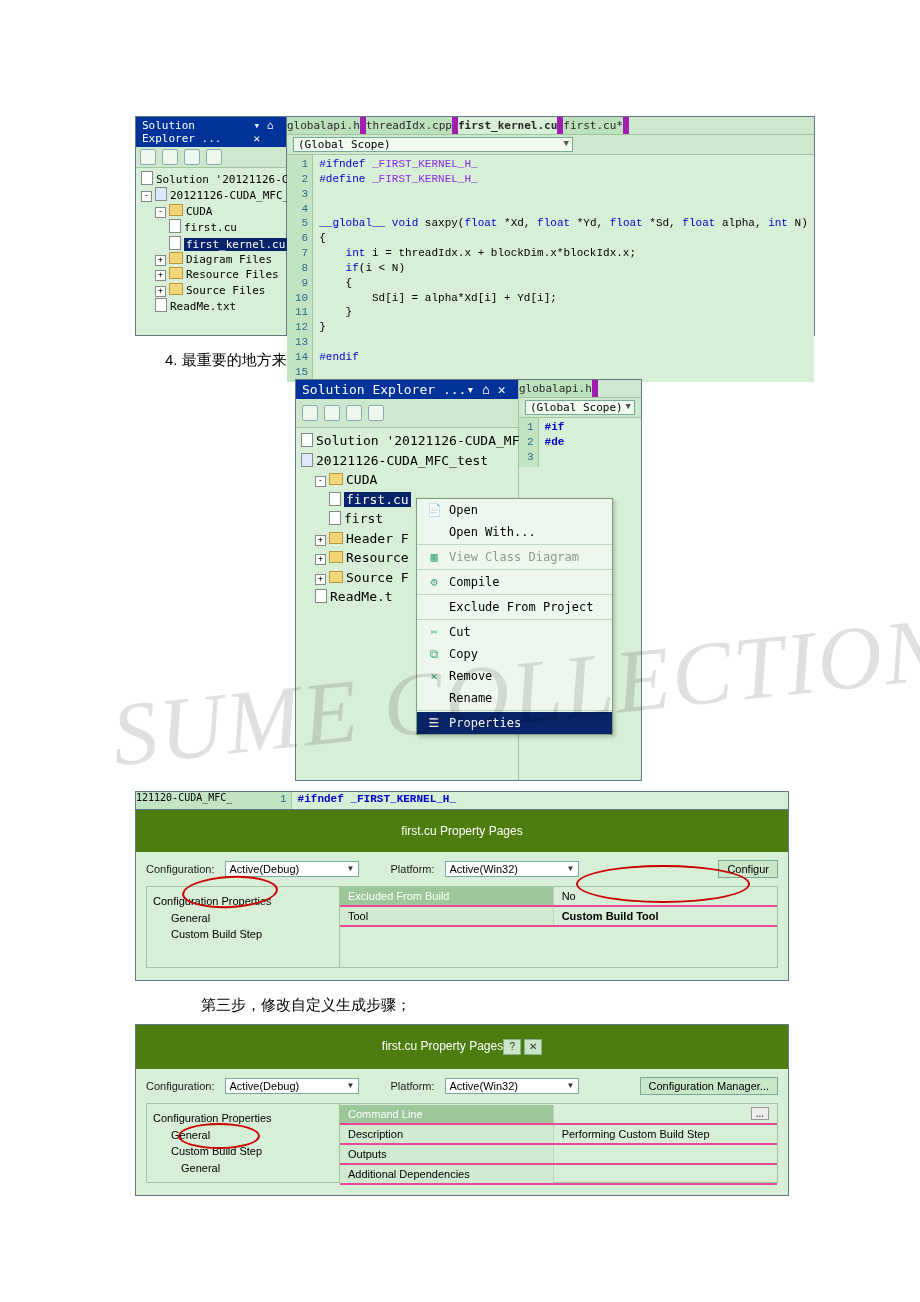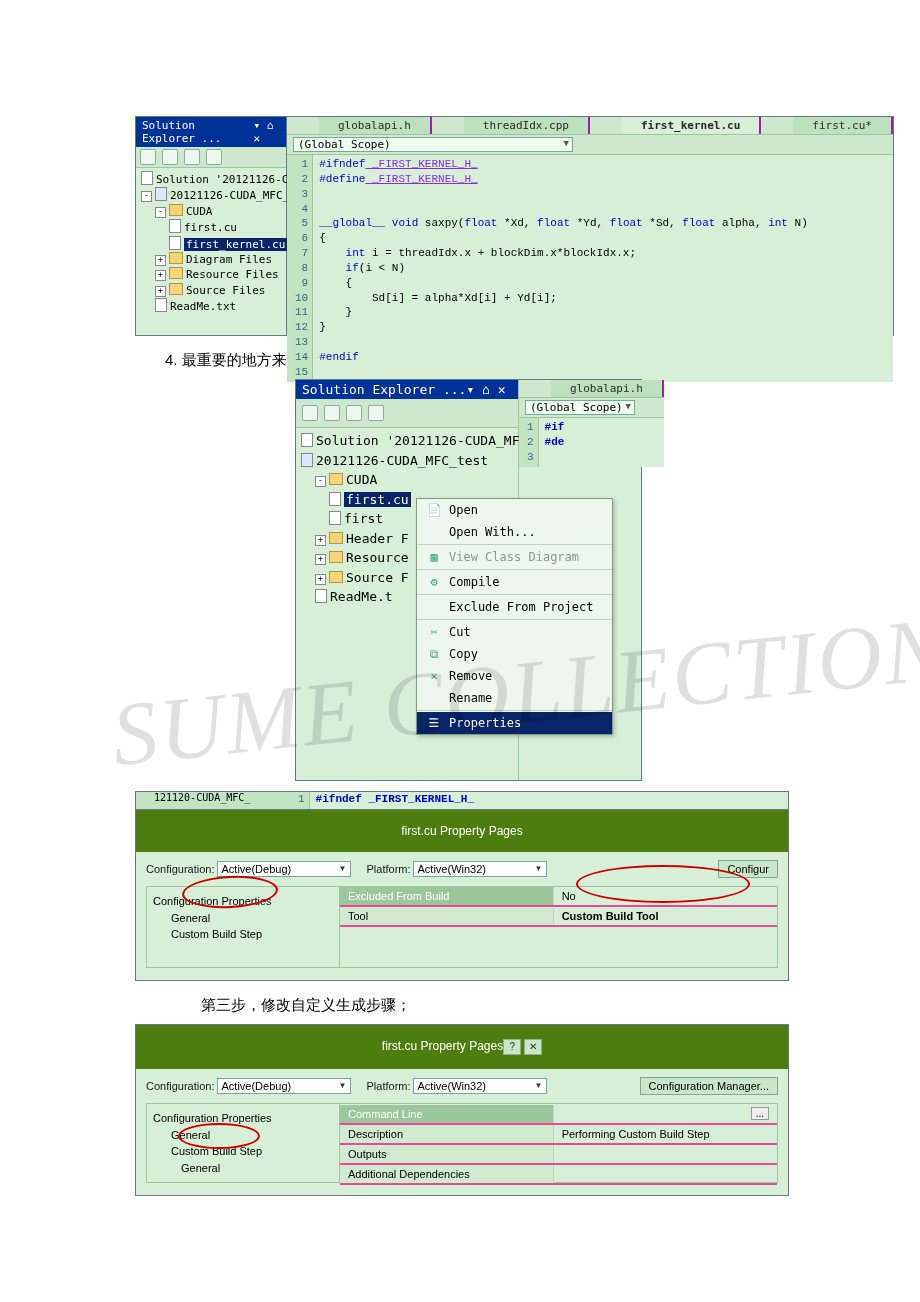--- a/index.html
+++ b/index.html
@@ -94,22 +94,22 @@
     display:inline-block; width:10px; height:12px;
     background:#fff; border:1px solid #888;
     margin-right:3px; vertical-align:-2px;
   }
   .sel { background:#0a246a; color:#fff; padding:0 2px; }
   .tabs {
     background:#cde8cd; border-bottom:1px solid #9fc69f;
     display:flex; font-size:11px;
   }
   .tab {
-    padding:2px 19px; border-right:2px solid #a21caf;
-    background:#bde0bd; color:#2b2b2b;margin-left:32px;
+    padding:2px 0; border-right:6px solid #a21caf;
+    background:#bde0bd; color:#2b2b2b;
   }
   .tab.active { background:#d7eed7; }
   .scope-bar {
     background:#cde8cd; padding:2px 6px; border-bottom:1px solid #9fc69f;
   }
   .scope-select {
     display:inline-block; border:1px solid #7a9; background:#f0fbf0;
     padding:0 4px; min-width:270px; font-size:11px;
     position:relative;
   }
@@ -120,21 +120,21 @@
     display:flex; font-family: "Courier New", monospace; font-size:11px;
     background:#d7eed7;
   }
   .gutter {
     background:#c3e4c3; text-align:right;
     padding:2px 4px 2px 8px; color:#2e6b88; border-right:1px solid #9fc69f;
     line-height:1.35;
   }
   .code-lines { padding:2px 6px; line-height:1.35; white-space:pre; }
   .kw-blue { color:#0000cc; }
-  .kw-purple { color:#8a2be2;text-decoration:underline; }
+  .kw-purple { color:#8a2be2; }
   
   .ctx-menu {
     position:absolute; background:#eef7ee; border:1px solid #7aa07a;
     font-size:12px; width:180px; box-shadow:2px 2px 4px rgba(0,0,0,0.2);
   }
   .ctx-item {
     display:flex; align-items:center; padding:4px 10px; gap:8px;
   }
   .ctx-sep { border-top:1px solid #bcd8bc; margin:1px 0; }
   .ctx-item.sel { background:#0a246a; color:#fff; }
@@ -152,21 +152,21 @@
   }
   .pp-controls {
     display:flex; gap:3px;
   }
   .pp-ctrl {
     display:inline-block; width:16px; height:14px;
     background:#c9e6c9; border:1px solid #8cb28c;
     text-align:center; font-size:10px; line-height:13px; color:#333;
   }
   .pp-bar {
-    padding:8px 10px; display:flex; gap:2px; align-items:center;
+    padding:8px 10px; display:flex; gap:10px; align-items:center;
   }
   .pp-label { color:#1a1a1a; }
   .pp-select {
     display:inline-block; border:1px solid #7a9; background:#fff;
     padding:1px 18px 1px 4px; position:relative; min-width:110px;
   }
   .pp-select::after {
     content:"▼"; font-size:8px; color:#333;
     position:absolute; right:3px; top:2px;
   }
@@ -362,21 +362,21 @@
       </div>
     </div>
   </div>
 
   <div class="watermark">SUME COLLECTION</div>
 
 
   <div class="figure" style="width:654px; position:relative;">
 
     <div class="ide-frame" style="height:17px; overflow:hidden; border-bottom:none; display:flex;">
-      <div style="width:140px; background:#c3e4c3; font-size:10px; padding-left:18px;">121120-CUDA_MFC_</div>
+      <div style="width:140px; background:#c3e4c3; font-size:10px; padding-left:0;">121120-CUDA_MFC_</div>
       <div class="code-area" style="flex:1;">
         <div class="gutter" style="padding:0 4px;">1</div>
         <div class="code-lines" style="padding:0 6px;"><span class="kw-blue bold">#ifndef _FIRST_KERNEL_H_</span></div>
       </div>
     </div>
     <div class="pp-frame">
       <div class="pp-title">
         <span>first.cu Property Pages</span>
       </div>
       <div class="pp-bar">

